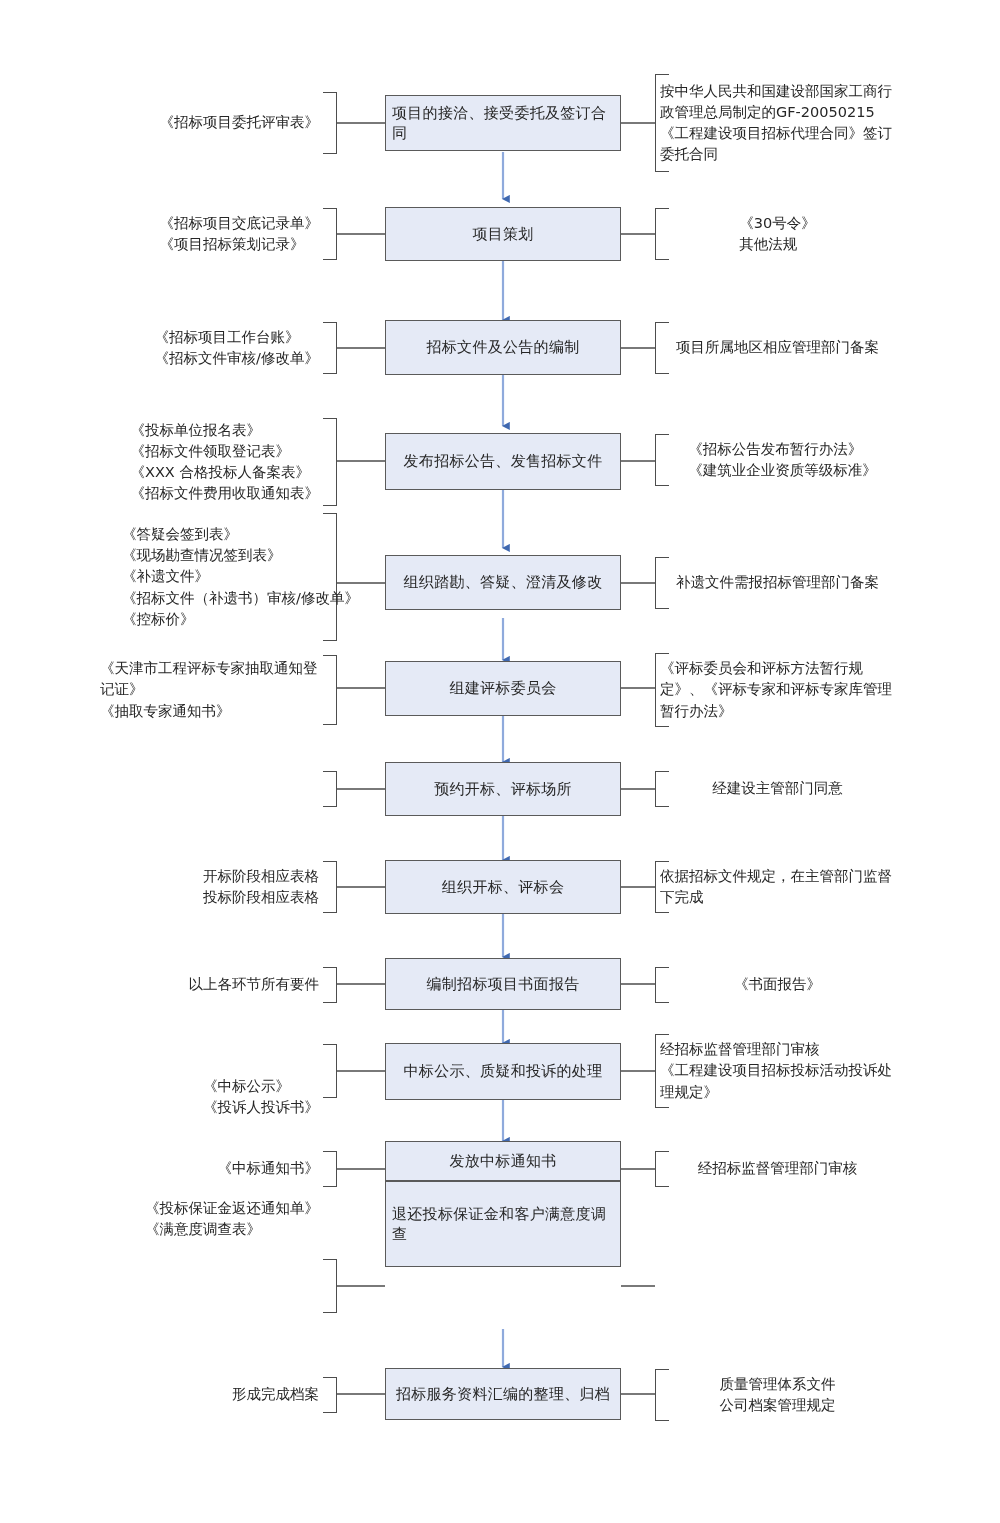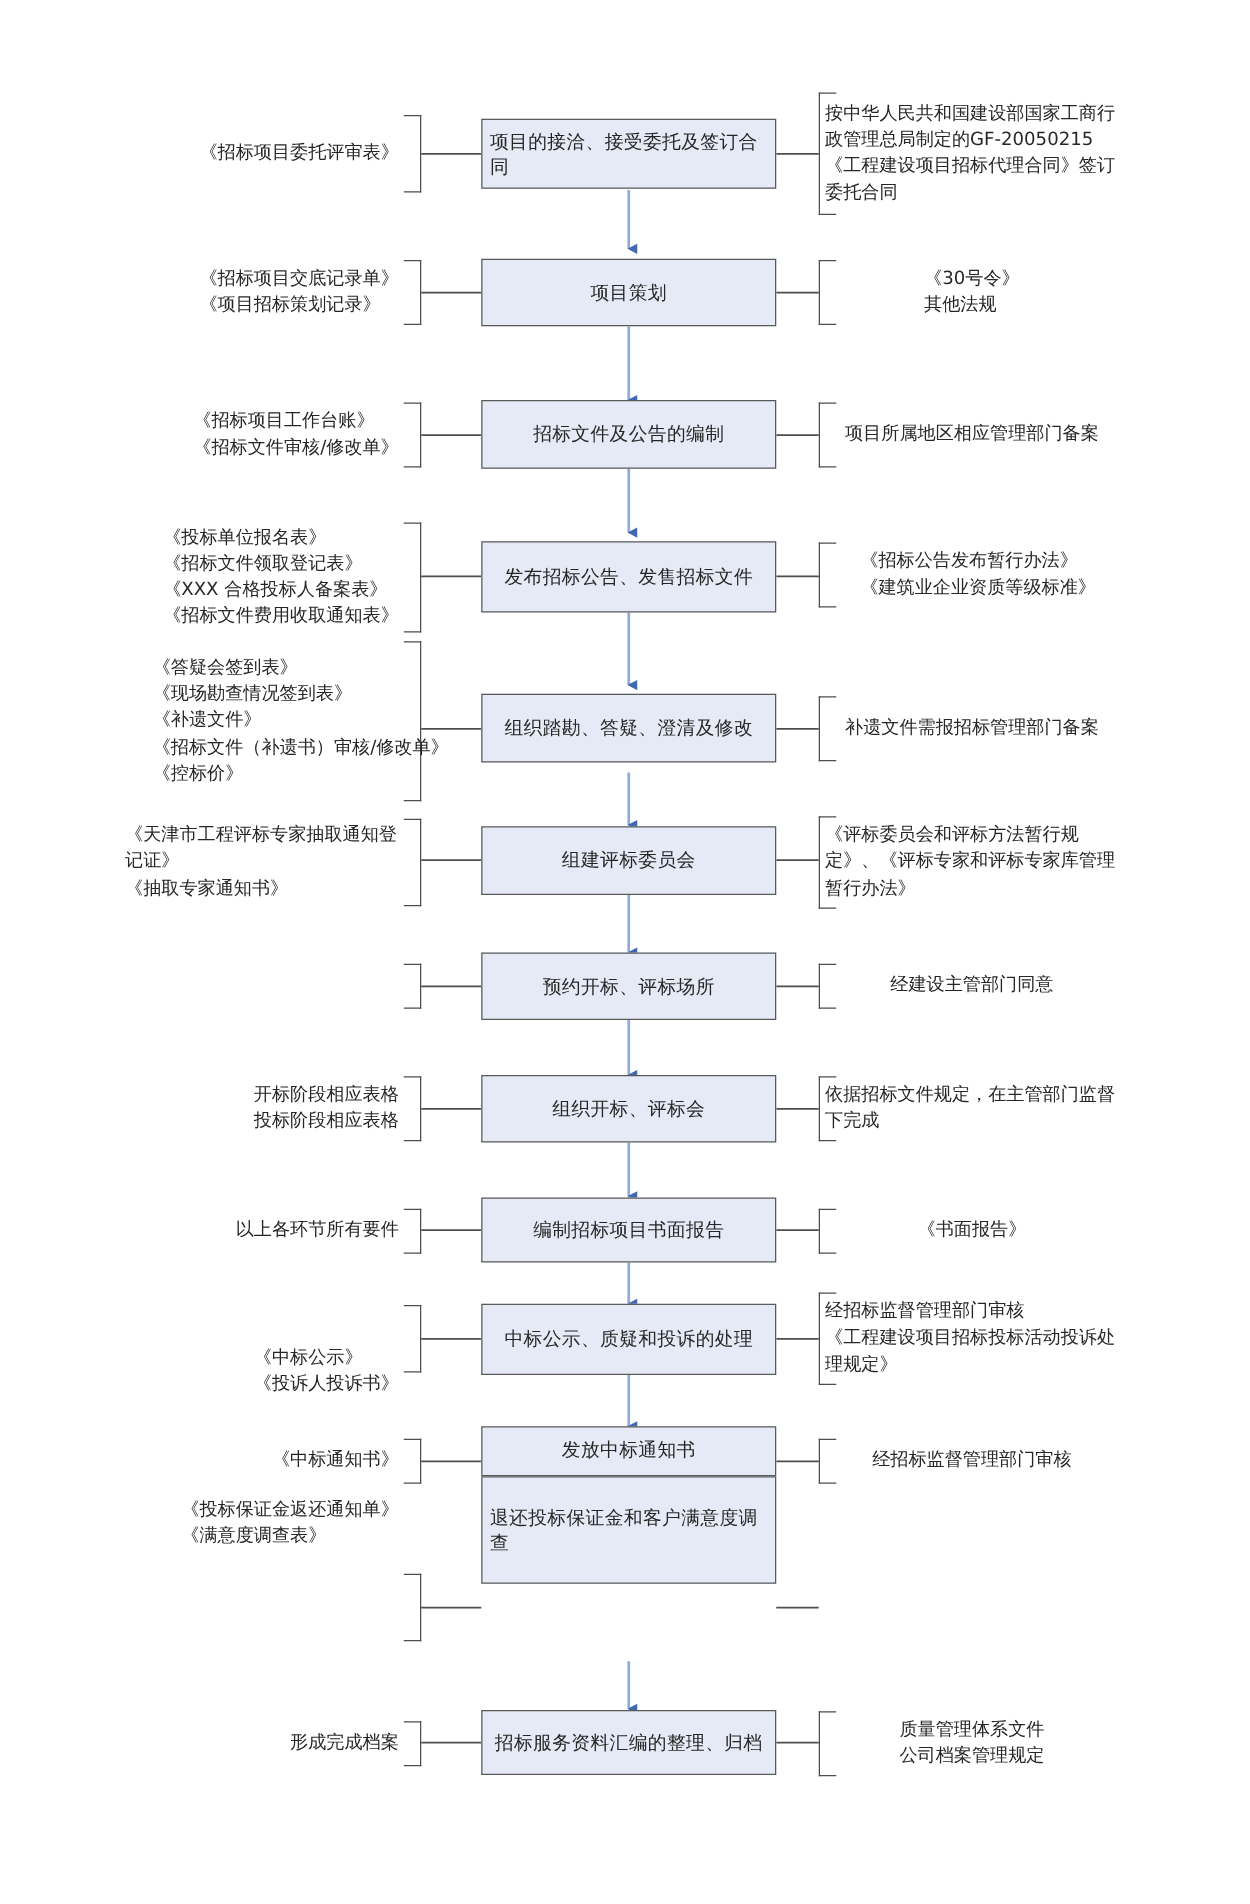--- a/index.html
+++ b/index.html
@@ -200,21 +200,21 @@
   <div class="lrec-wrap" style="left:100px;top:1070px;width:223px;height:54px;">
     <div class="lrec-txt">《中标公示》
 《投诉人投诉书》</div>
   </div>
   <div class="brk-l" style="left:655px;top:1034px;height:74px;"></div>
   <div class="rrec-wrap" style="left:655px;top:1034px;width:250px;height:74px;">
     <div class="rrec-txt">经招标监督管理部门审核
 《工程建设项目招标投标活动投诉处理规定》</div>
   </div>
 
-  <div class="node" style="top:1141px;height:40px;font-family:Liberation Serif, serif;">发放中标通知书</div>
+  <div class="node" style="top:1141px;height:40px;">发放中标通知书</div>
   <div class="brk-r" style="left:323px;top:1151px;height:36px;"></div>
   <div class="lrec-wrap" style="left:110px;top:1151px;width:213px;height:36px;">
     <div class="lrec-txt">《中标通知书》</div>
   </div>
   <div class="brk-l" style="left:655px;top:1151px;height:36px;"></div>
   <div class="rrec-wrap" style="left:655px;top:1151px;width:240px;height:36px;">
     <div class="rrec-txt">经招标监督管理部门审核</div>
   </div>
 
   <div class="node" style="top:1181px;height:86px;">退还投标保证金和客户满意度调查</div>

